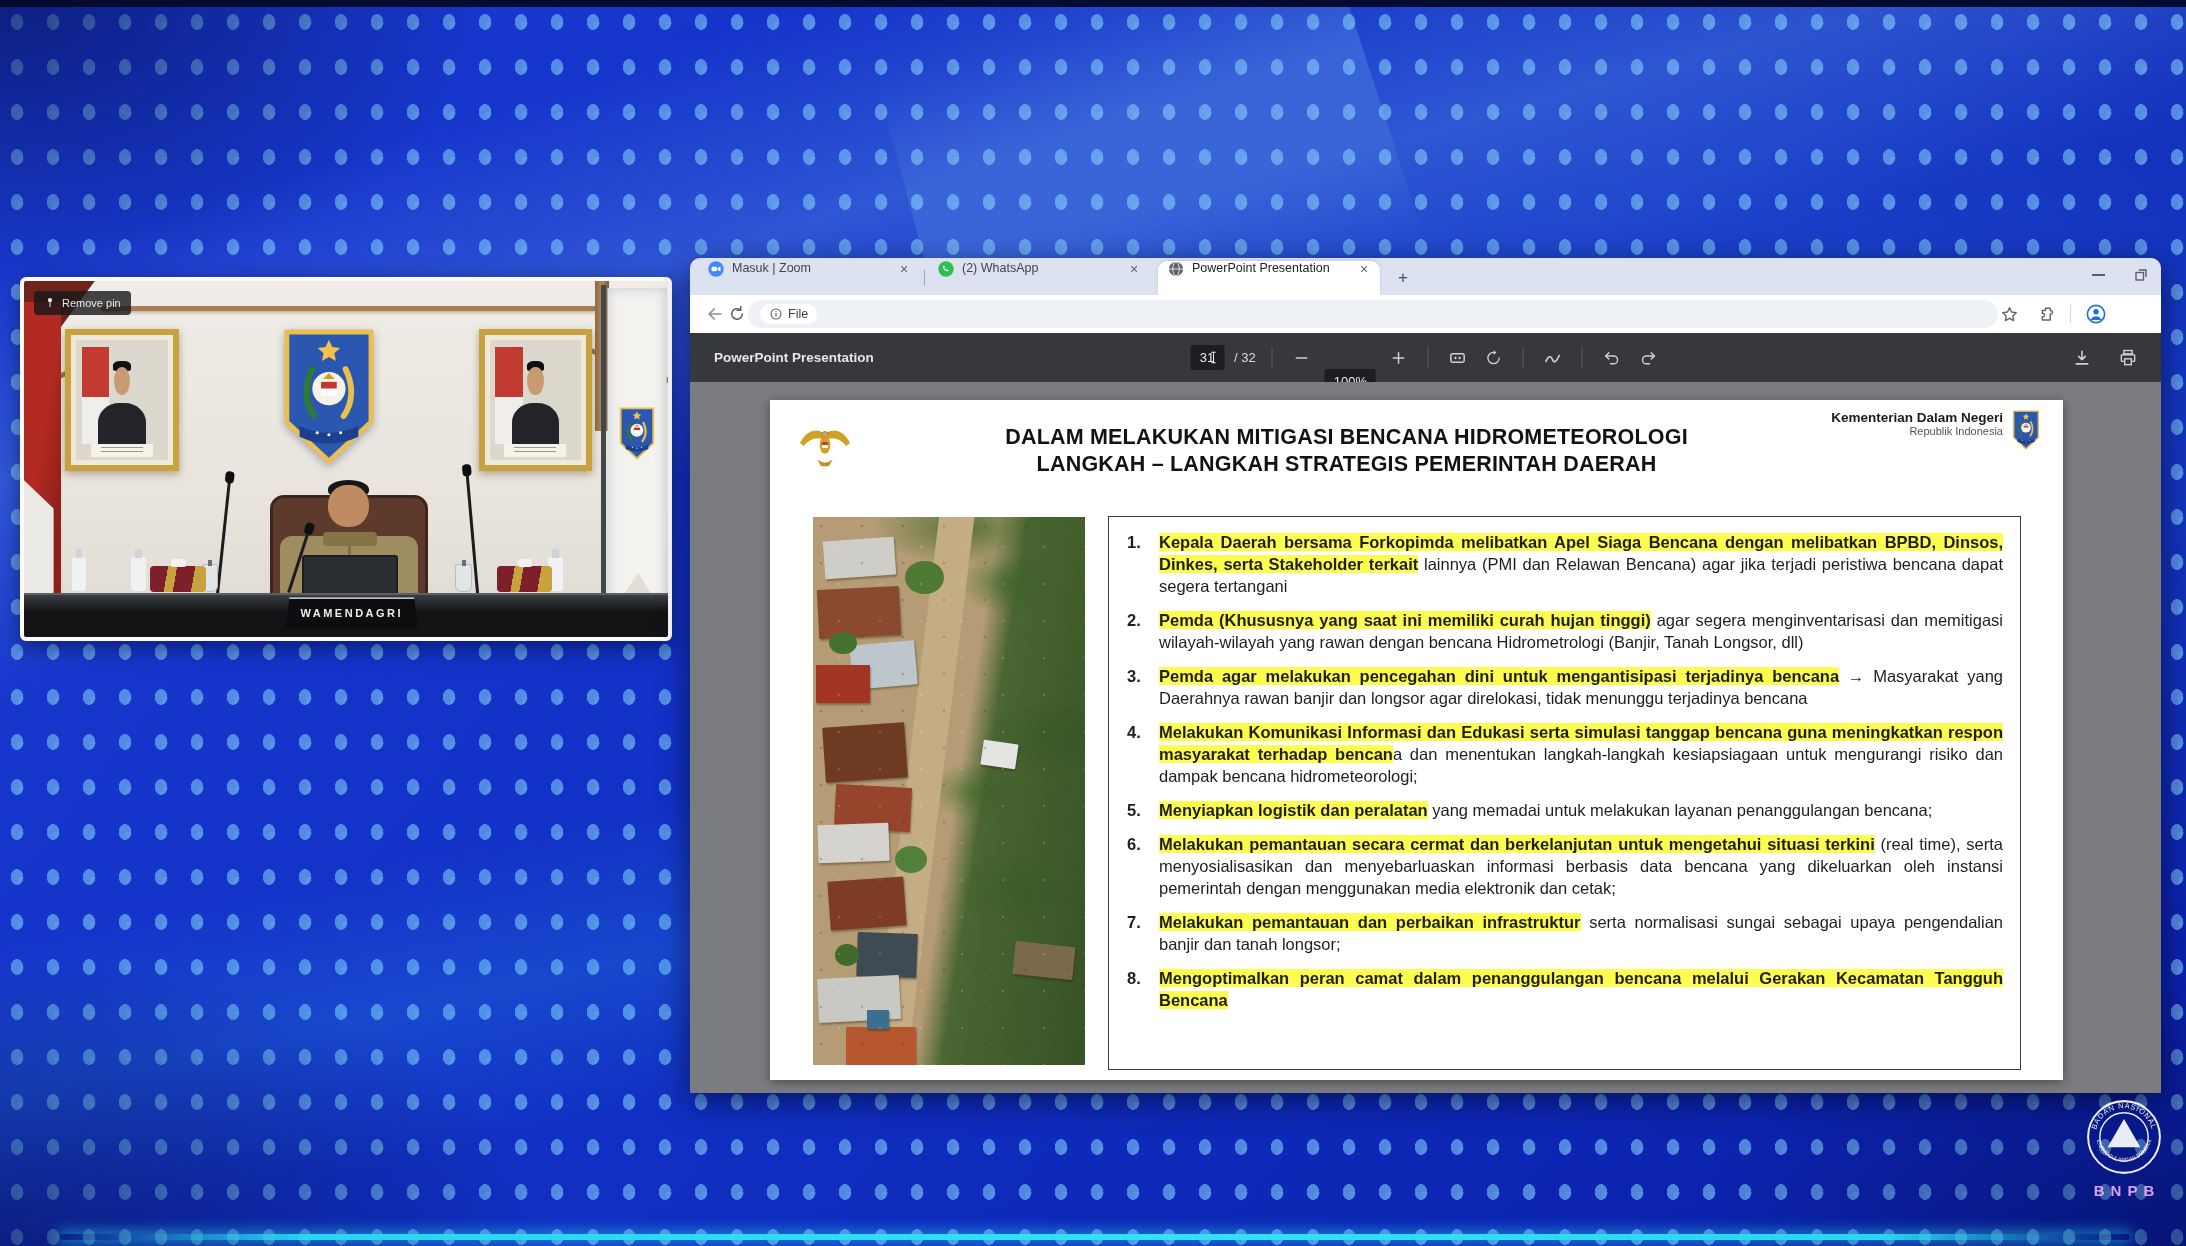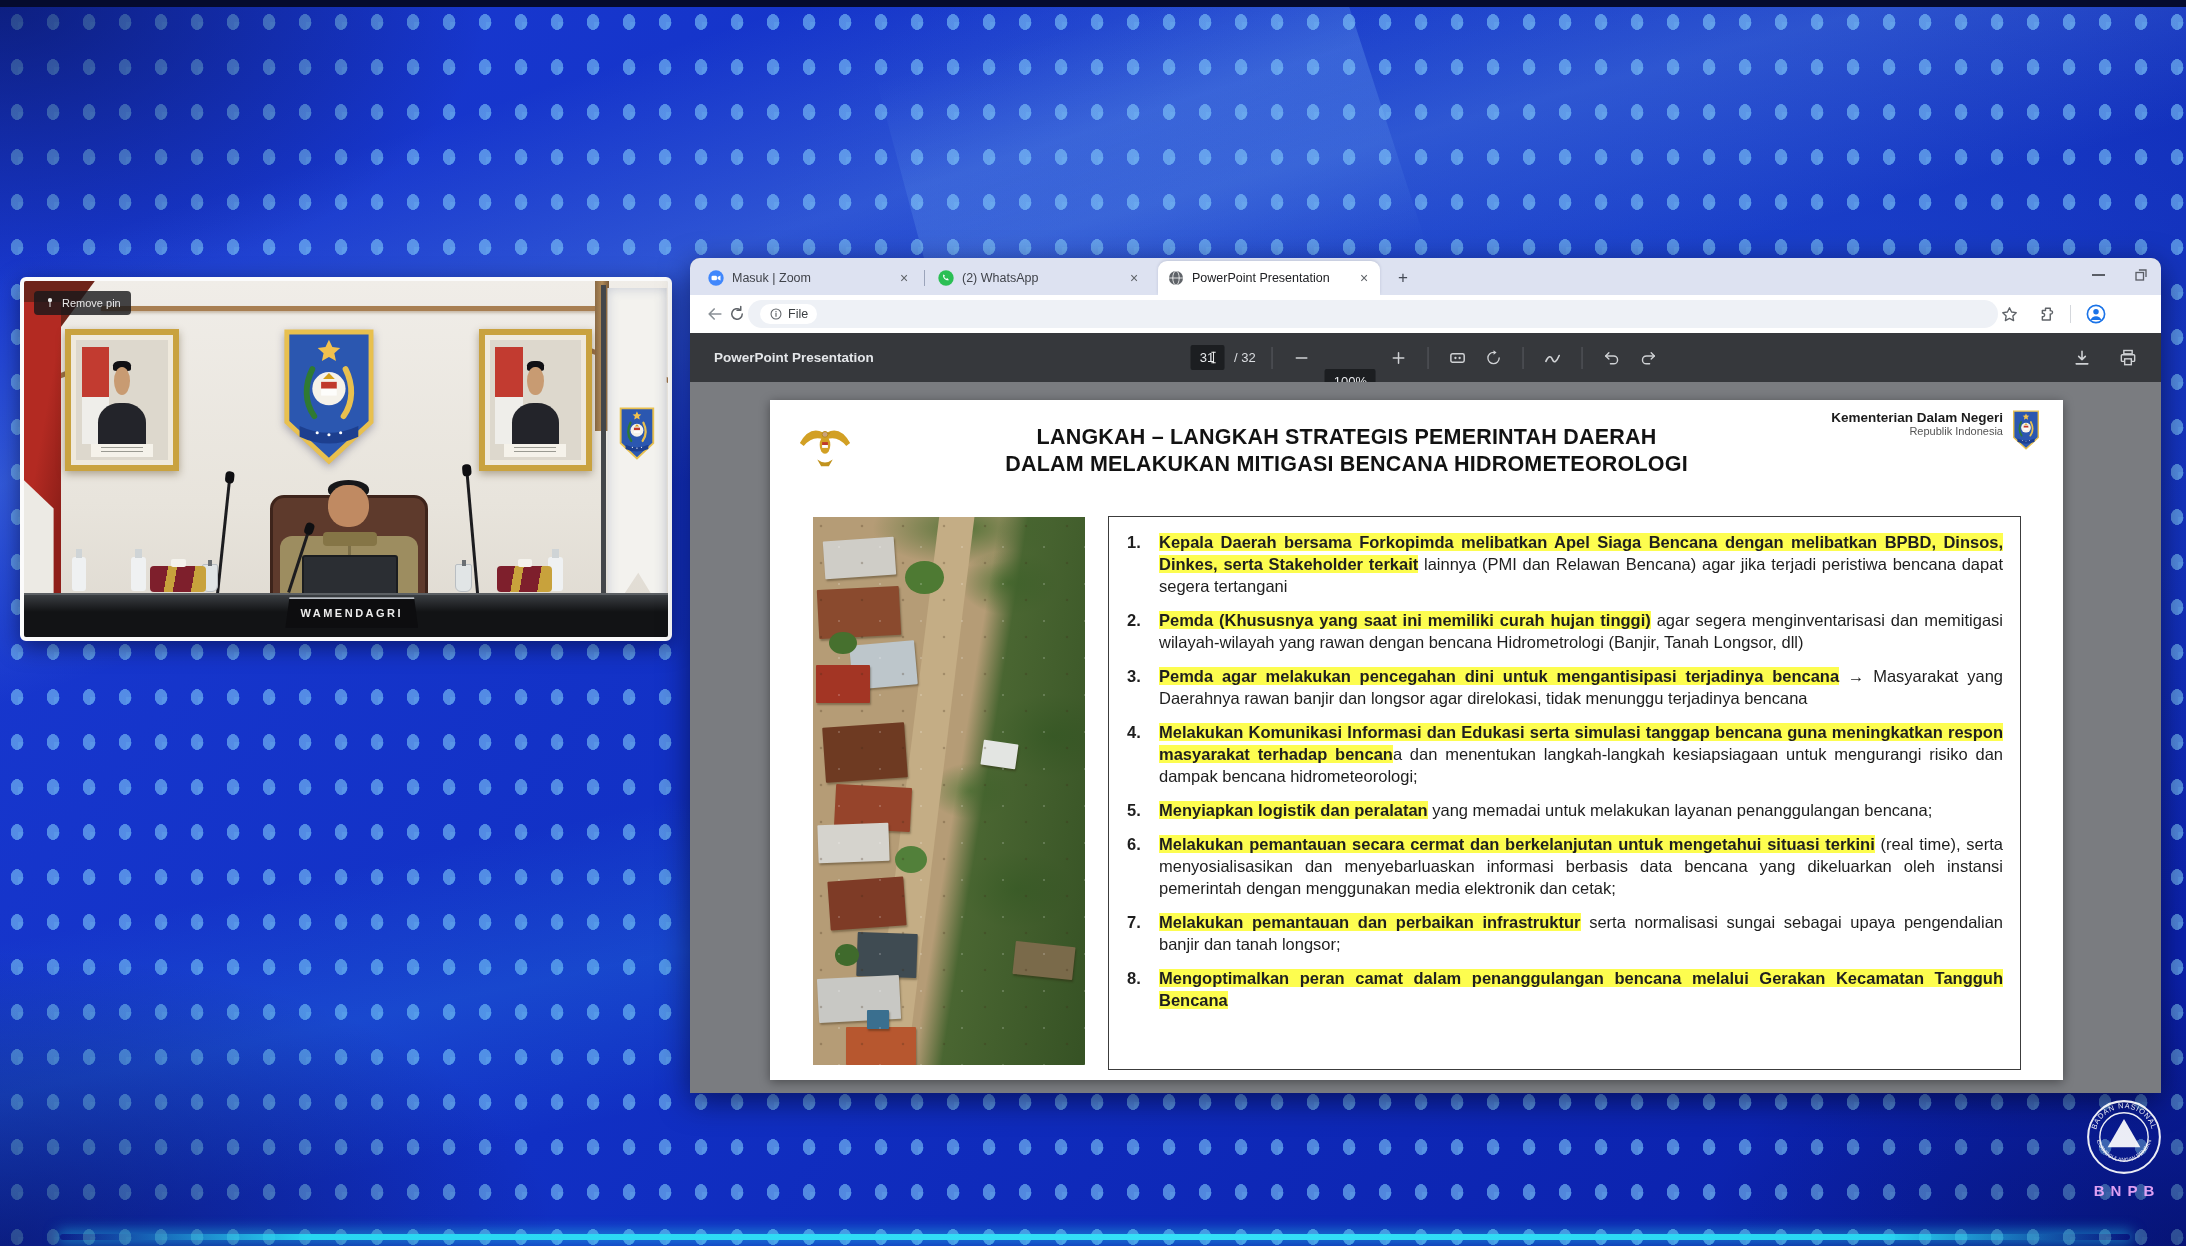--- a/index.html
+++ b/index.html
@@ -104,21 +104,21 @@
   .tissue:before { content:""; position:absolute; left:38%; top:-26%; width:26%; height:30%; background:#f4f2ec; border-radius:2px; }
   .t1 { left:19.6%; } .t2 { left:73.4%; }
   .remove-pin { position:absolute; left:10px; top:10px; height:24px; padding:0 10px; border-radius:4px;
             background:rgba(24,24,26,.8); color:#e8e8e8; font-size:11px;
             display:flex; align-items:center; gap:6px; }
 
   
   .browser { position:absolute; left:690px; top:258px; width:1471px; height:835px;
      border-radius:10px 10px 0 0; overflow:hidden; box-shadow:0 8px 30px rgba(0,0,25,.55); background:#797b7f; }
   .tabbar { position:absolute; left:0; top:0; width:100%; height:37px; background:#dde2f1; display:flex; align-items:flex-end; }
-  .tab { position:relative; height:34px; width:222px; margin-left:8px; display:flex; align-items:center;
+  .tab { position:relative; height:34px; width:222px; margin-left:8px; display:flex; 
          padding:0 8px 0 10px; font-size:12.5px; color:#40434a; border-radius:9px 9px 0 0; }
   .tab .sep { position:absolute; right:-5px; top:9px; width:1px; height:16px; background:#9ba4ba; }
   .tab.active { background:#fff; color:#202124; box-shadow:0 -1px 3px rgba(60,70,110,.18); }
   .tab .fav { width:16px; height:16px; flex:0 0 16px; margin-right:8px; }
   .tab .lbl { flex:1; white-space:nowrap; overflow:hidden; text-overflow:ellipsis; }
   .tab .x { flex:0 0 16px; text-align:center; color:#5f6368; font-size:14px; line-height:16px; border-radius:8px; }
   .newtab { width:26px; height:26px; margin:0 0 4px 10px; display:flex; align-items:center; justify-content:center;
          color:#444a55; font-size:17px; border-radius:50%; }
   .wincontrols { position:absolute; right:10px; top:0; height:34px; display:flex; align-items:center; gap:26px; }
   .minim { width:13px; height:1.6px; background:#5a5e66; }
@@ -549,22 +549,22 @@
   </div>
 
   <div class="pdfarea">
     <div class="page">
 
       <svg class="garuda">
           <use href="#sym-garuda"></use>
         </svg>
 
       <div class="slide-title">
+        <div>DALAM MELAKUKAN MITIGASI BENCANA HIDROMETEOROLOGI</div>
         <div>LANGKAH – LANGKAH STRATEGIS PEMERINTAH DAERAH</div>
-        <div>DALAM MELAKUKAN MITIGASI BENCANA HIDROMETEOROLOGI</div>
       </div>
 
       <div class="ministry">
         <div class="mtxt">
           <div class="mname">Kementerian Dalam Negeri</div>
           <div class="msub">Republik Indonesia</div>
         </div>
         <svg class="mshield">
             <use href="#sym-kemendagri"></use>
           </svg>

